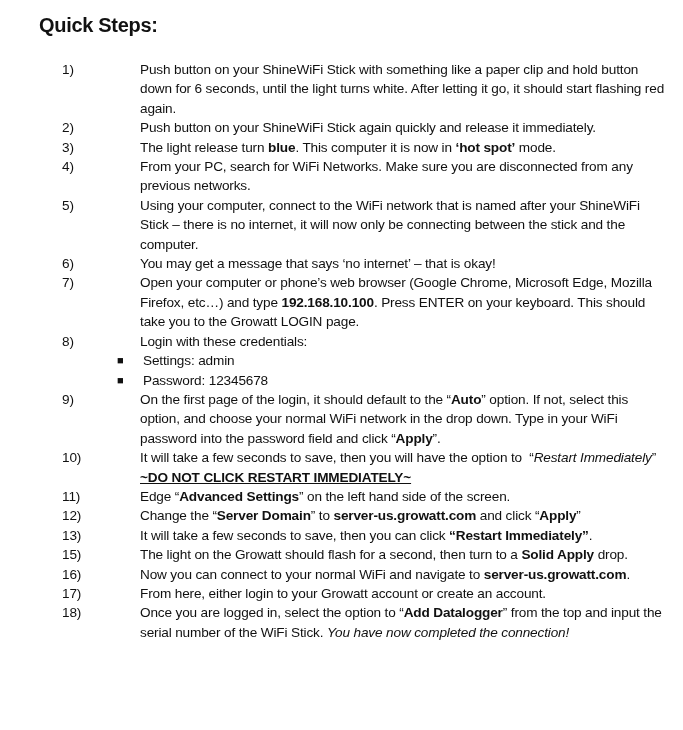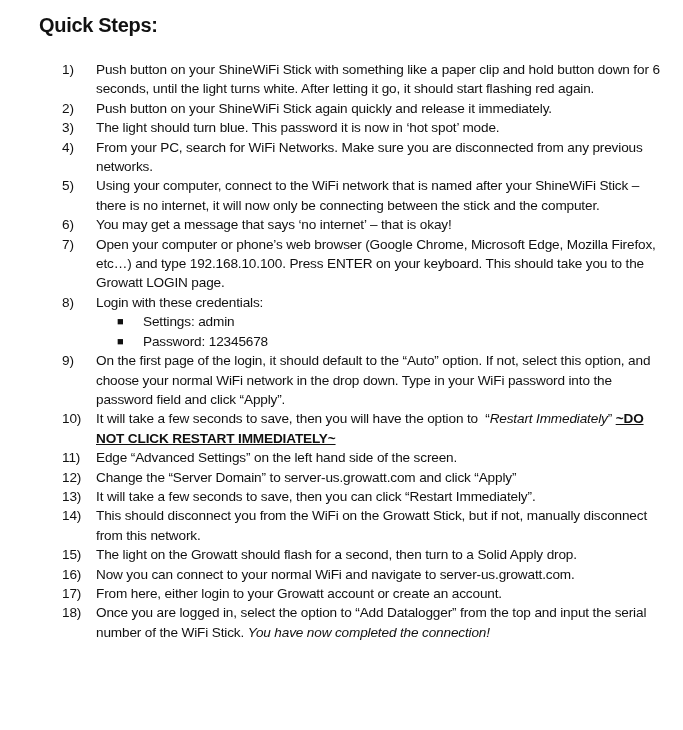--- a/index.html
+++ b/index.html
@@ -12,43 +12,43 @@
     font-size: 20px; font-weight: bold; letter-spacing: -0.3px;
     font-family: "Liberation Sans", sans-serif;
   }
   .steps {
     position: absolute; left: 62px; top: 60px; width: 605px;
     font-size: 13.6px; line-height: 19.4px; letter-spacing: -0.15px;
     font-family: "Liberation Sans Narrow", "Liberation Sans", sans-serif;
   }
   .step { display: flex; }
   .step-num { width: 34px; flex: 0 0 34px; }
-  .step-text { flex: 1; }
+  .step-text { flex: 1; margin-left: 44px; }
   .sub { display: flex; margin-left: 55px; }
   .bullet { width: 26px; flex: 0 0 26px; font-size: 11px; }
-  b { font-weight: normal; text-align: center; }
+  b { font-weight: bold; text-align: center; }
   i { font-style: italic; }
   .u { text-decoration: underline; font-weight: bold; }
 </style>
 </head>
 <body>
 
 <div class="title">Quick Steps:</div>
 <div class="steps" id="steps">
     <div class="step">
       <span class="step-num">1)</span>
       <span class="step-text"><span>Push button on your ShineWiFi Stick with something like a paper clip and hold button down for 6 seconds, until the light turns white. After letting it go, it should start flashing red again.</span></span>
     </div>
     <div class="step">
       <span class="step-num">2)</span>
       <span class="step-text"><span>Push button on your ShineWiFi Stick again quickly and release it immediately.</span></span>
     </div>
     <div class="step">
       <span class="step-num">3)</span>
-      <span class="step-text"><span>The light should turn </span><b>blue</b><span>. This password it is now in </span><b>‘hot spot’</b><span> mode.</span></span>
+      <span class="step-text"><span>The light release turn </span><b>blue</b><span>. This computer it is now in </span><b>‘hot spot’</b><span> mode.</span></span>
     </div>
     <div class="step">
       <span class="step-num">4)</span>
       <span class="step-text"><span>From your PC, search for WiFi Networks. Make sure you are disconnected from any previous networks.</span></span>
     </div>
     <div class="step">
       <span class="step-num">5)</span>
       <span class="step-text"><span>Using your computer, connect to the WiFi network that is named after your ShineWiFi Stick – there is no internet, it will now only be connecting between the stick and the computer.</span></span>
     </div>
     <div class="step">
@@ -85,24 +85,20 @@
     </div>
     <div class="step">
       <span class="step-num">12)</span>
       <span class="step-text"><span>Change the “</span><b>Server Domain</b><span>” to </span><b>server-us.growatt.com</b><span> and click “</span><b>Apply</b><span>”</span></span>
     </div>
     <div class="step">
       <span class="step-num">13)</span>
       <span class="step-text"><span>It will take a few seconds to save, then you can click </span><b>“Restart Immediately”</b><span>.</span></span>
     </div>
     <div class="step">
-      <span class="step-num">14)</span>
-      <span class="step-text"><span>This should disconnect you from the WiFi on the Growatt Stick, but if not, manually disconnect from this network.</span></span>
-    </div>
-    <div class="step">
       <span class="step-num">15)</span>
       <span class="step-text"><span>The light on the Growatt should flash for a second, then turn to a </span><b>Solid Apply</b><span> drop.</span></span>
     </div>
     <div class="step">
       <span class="step-num">16)</span>
       <span class="step-text"><span>Now you can connect to your normal WiFi and navigate to </span><b>server-us.growatt.com</b><span>.</span></span>
     </div>
     <div class="step">
       <span class="step-num">17)</span>
       <span class="step-text"><span>From here, either login to your Growatt account or create an account.</span></span>

